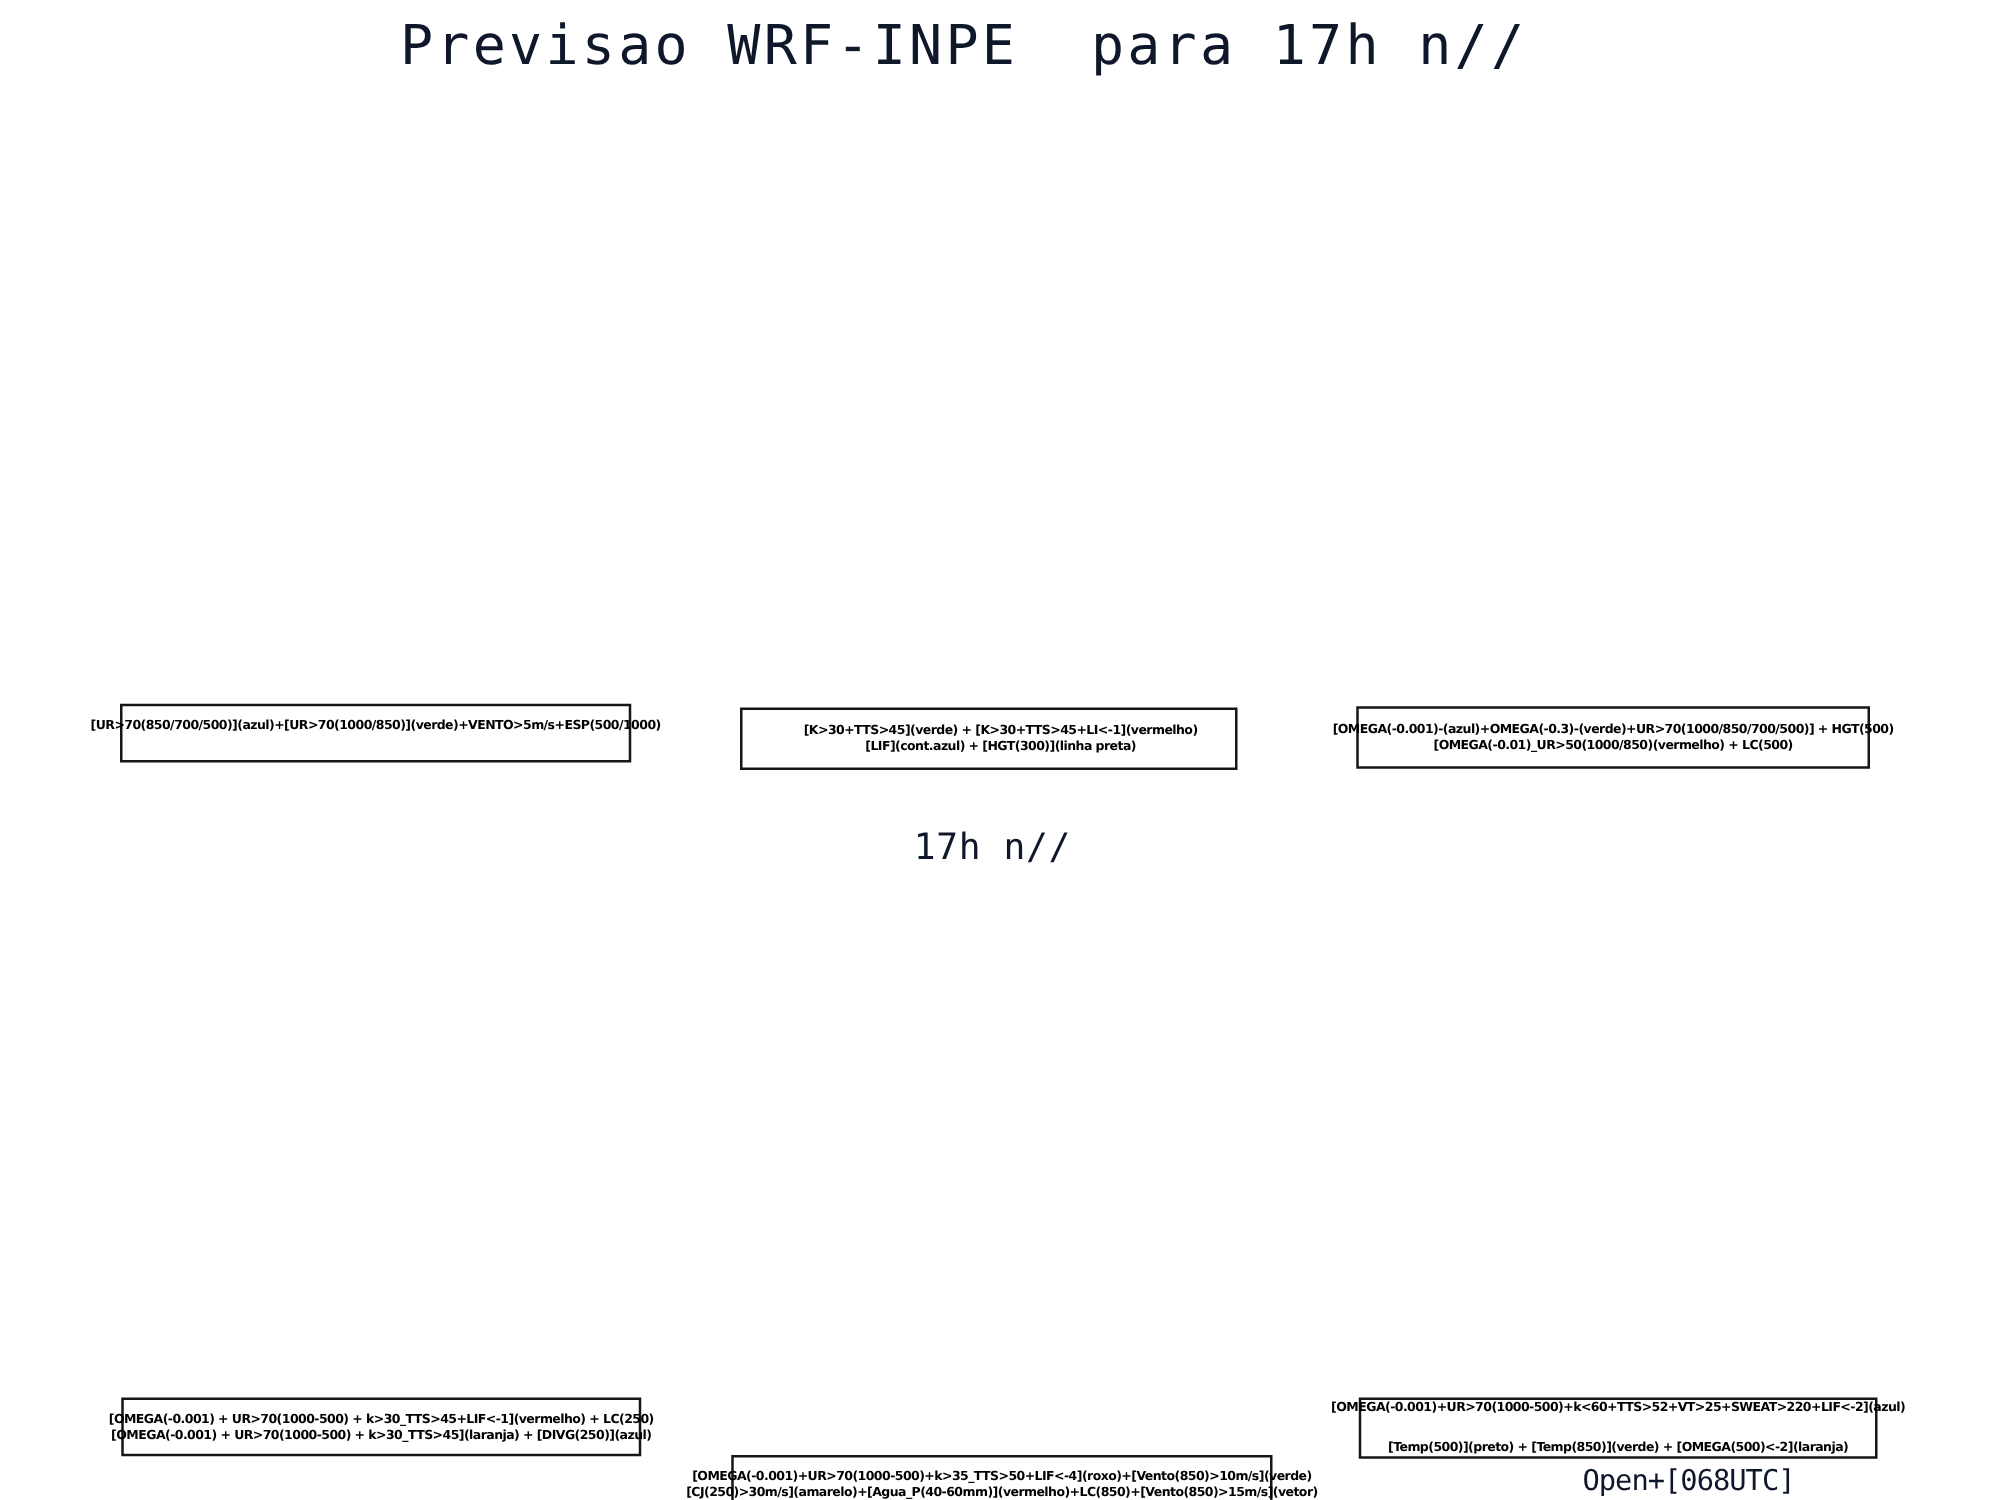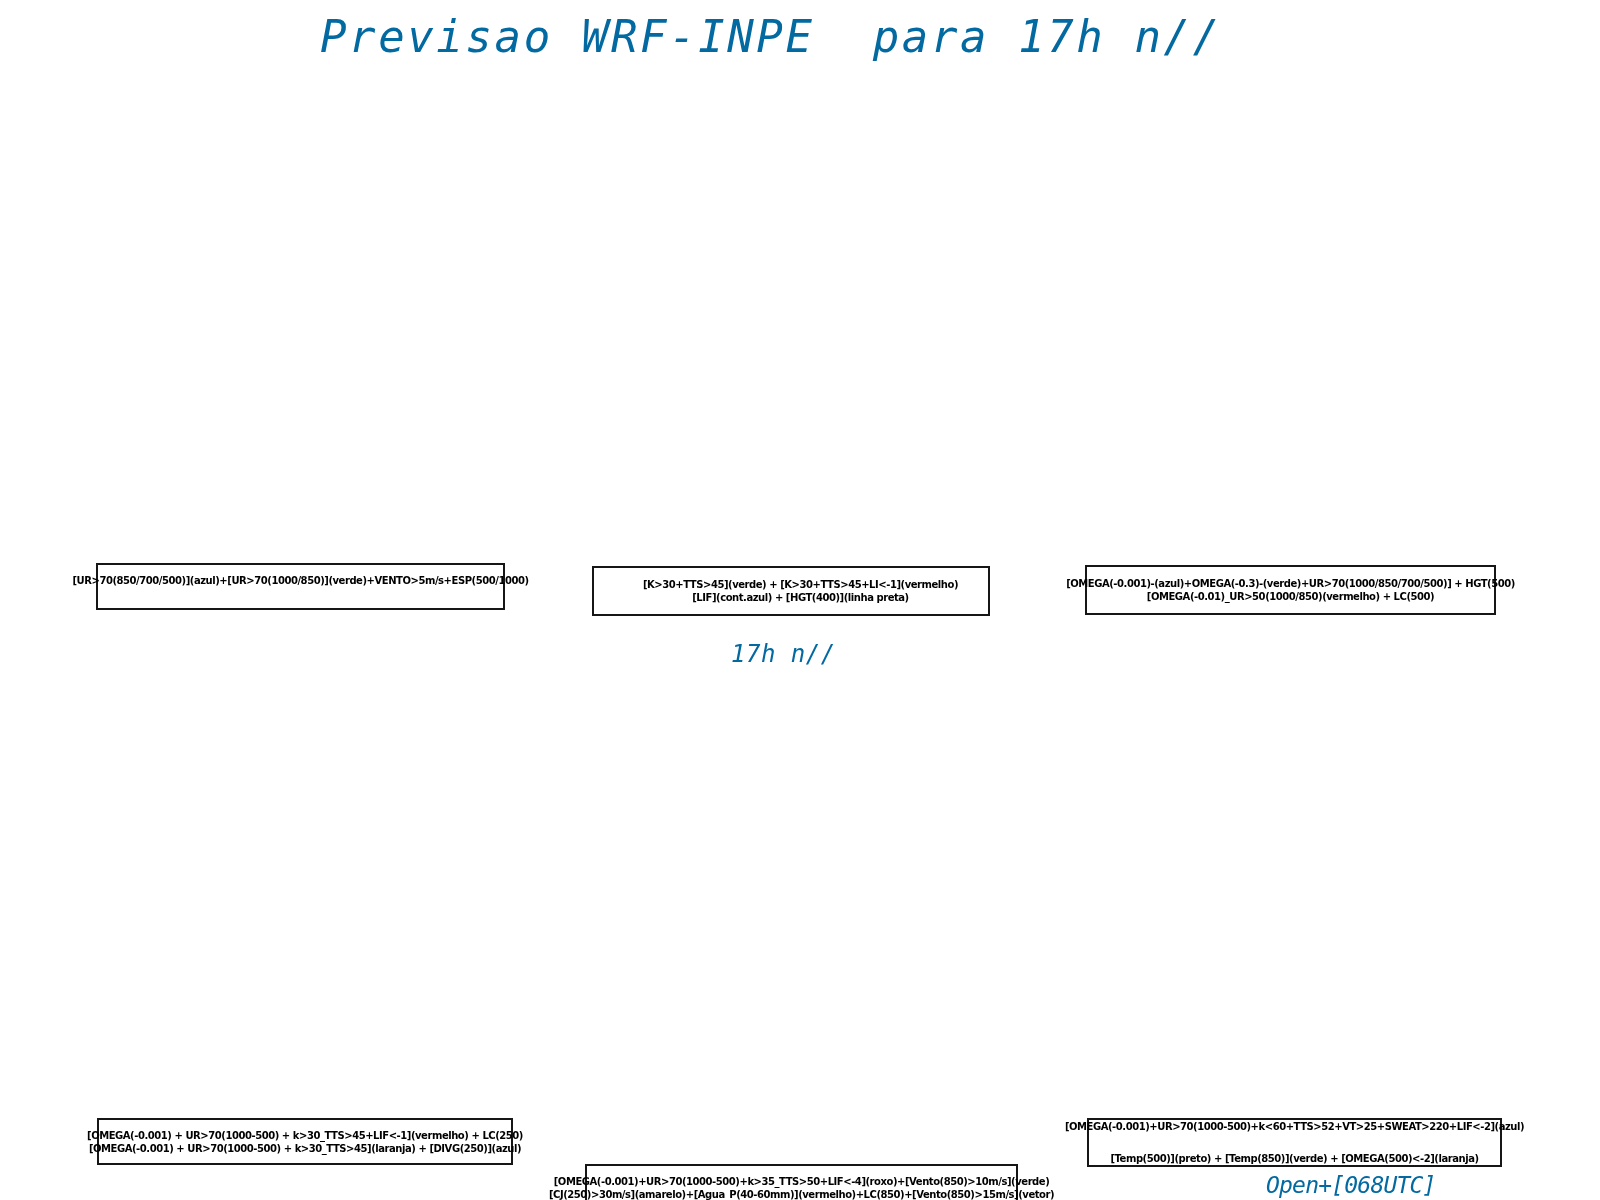--- a/index.html
+++ b/index.html
@@ -14,35 +14,34 @@
     background: #ffffff;
     overflow: hidden;
     font-family: "Liberation Sans", sans-serif;
     color: #000000;
   }
   
   .plotter-text {
     position: absolute;
     font-family: "DejaVu Sans Mono", monospace;
     font-weight: normal;
-    color: #0369a1;
+    color: #0f172a;
     white-space: pre;
-    font-style: italic;
   }
   #page-title {
     left: 320px;
     top: 12px;
     font-size: 44px;
     line-height: 50px;
     letter-spacing: 2.6px;
   }
   #panel-label {
     left: 731px;
-    top: 638px;
-    font-size: 24px;
+    top: 661px;
+    font-size: 29px;
     line-height: 32px;
     letter-spacing: 0.5px;
   }
   #footer-label {
     left: 1266px;
     top: 1172px;
     font-size: 23px;
     line-height: 26px;
     letter-spacing: -0.8px;
   }
@@ -76,21 +75,21 @@
 
   <div id="page-title" class="plotter-text">Previsao WRF-INPE  para 17h n//</div>
 
   <div class="legend-box" style="left:96px; top:563px; width:409px; height:47px;">
     <div class="box-line">[UR&gt;70(850/700/500)](azul)+[UR&gt;70(1000/850)](verde)+VENTO&gt;5m/s+ESP(500/1000)</div>
     <div class="box-line"></div>
   </div>
 
   <div class="legend-box" style="left:592px; top:566px; width:398px; height:50px;padding-left:19px;">
     <div class="box-line">[K&gt;30+TTS&gt;45](verde)  +  [K&gt;30+TTS&gt;45+LI&lt;-1](vermelho)</div>
-    <div class="box-line">[LIF](cont.azul)  +  [HGT(400)](linha  preta)</div>
+    <div class="box-line">[LIF](cont.azul)  +  [HGT(300)](linha  preta)</div>
   </div>
 
   <div class="legend-box" style="left:1085px; top:565px; width:411px; height:50px;">
     <div class="box-line">[OMEGA(-0.001)-(azul)+OMEGA(-0.3)-(verde)+UR&gt;70(1000/850/700/500)]  +  HGT(500)</div>
     <div class="box-line">[OMEGA(-0.01)_UR&gt;50(1000/850)(vermelho)  +  LC(500)</div>
   </div>
 
   <div id="panel-label" class="plotter-text">17h n//</div>
 
   <div class="legend-box" style="left:97px; top:1118px; width:416px; height:47px;">

